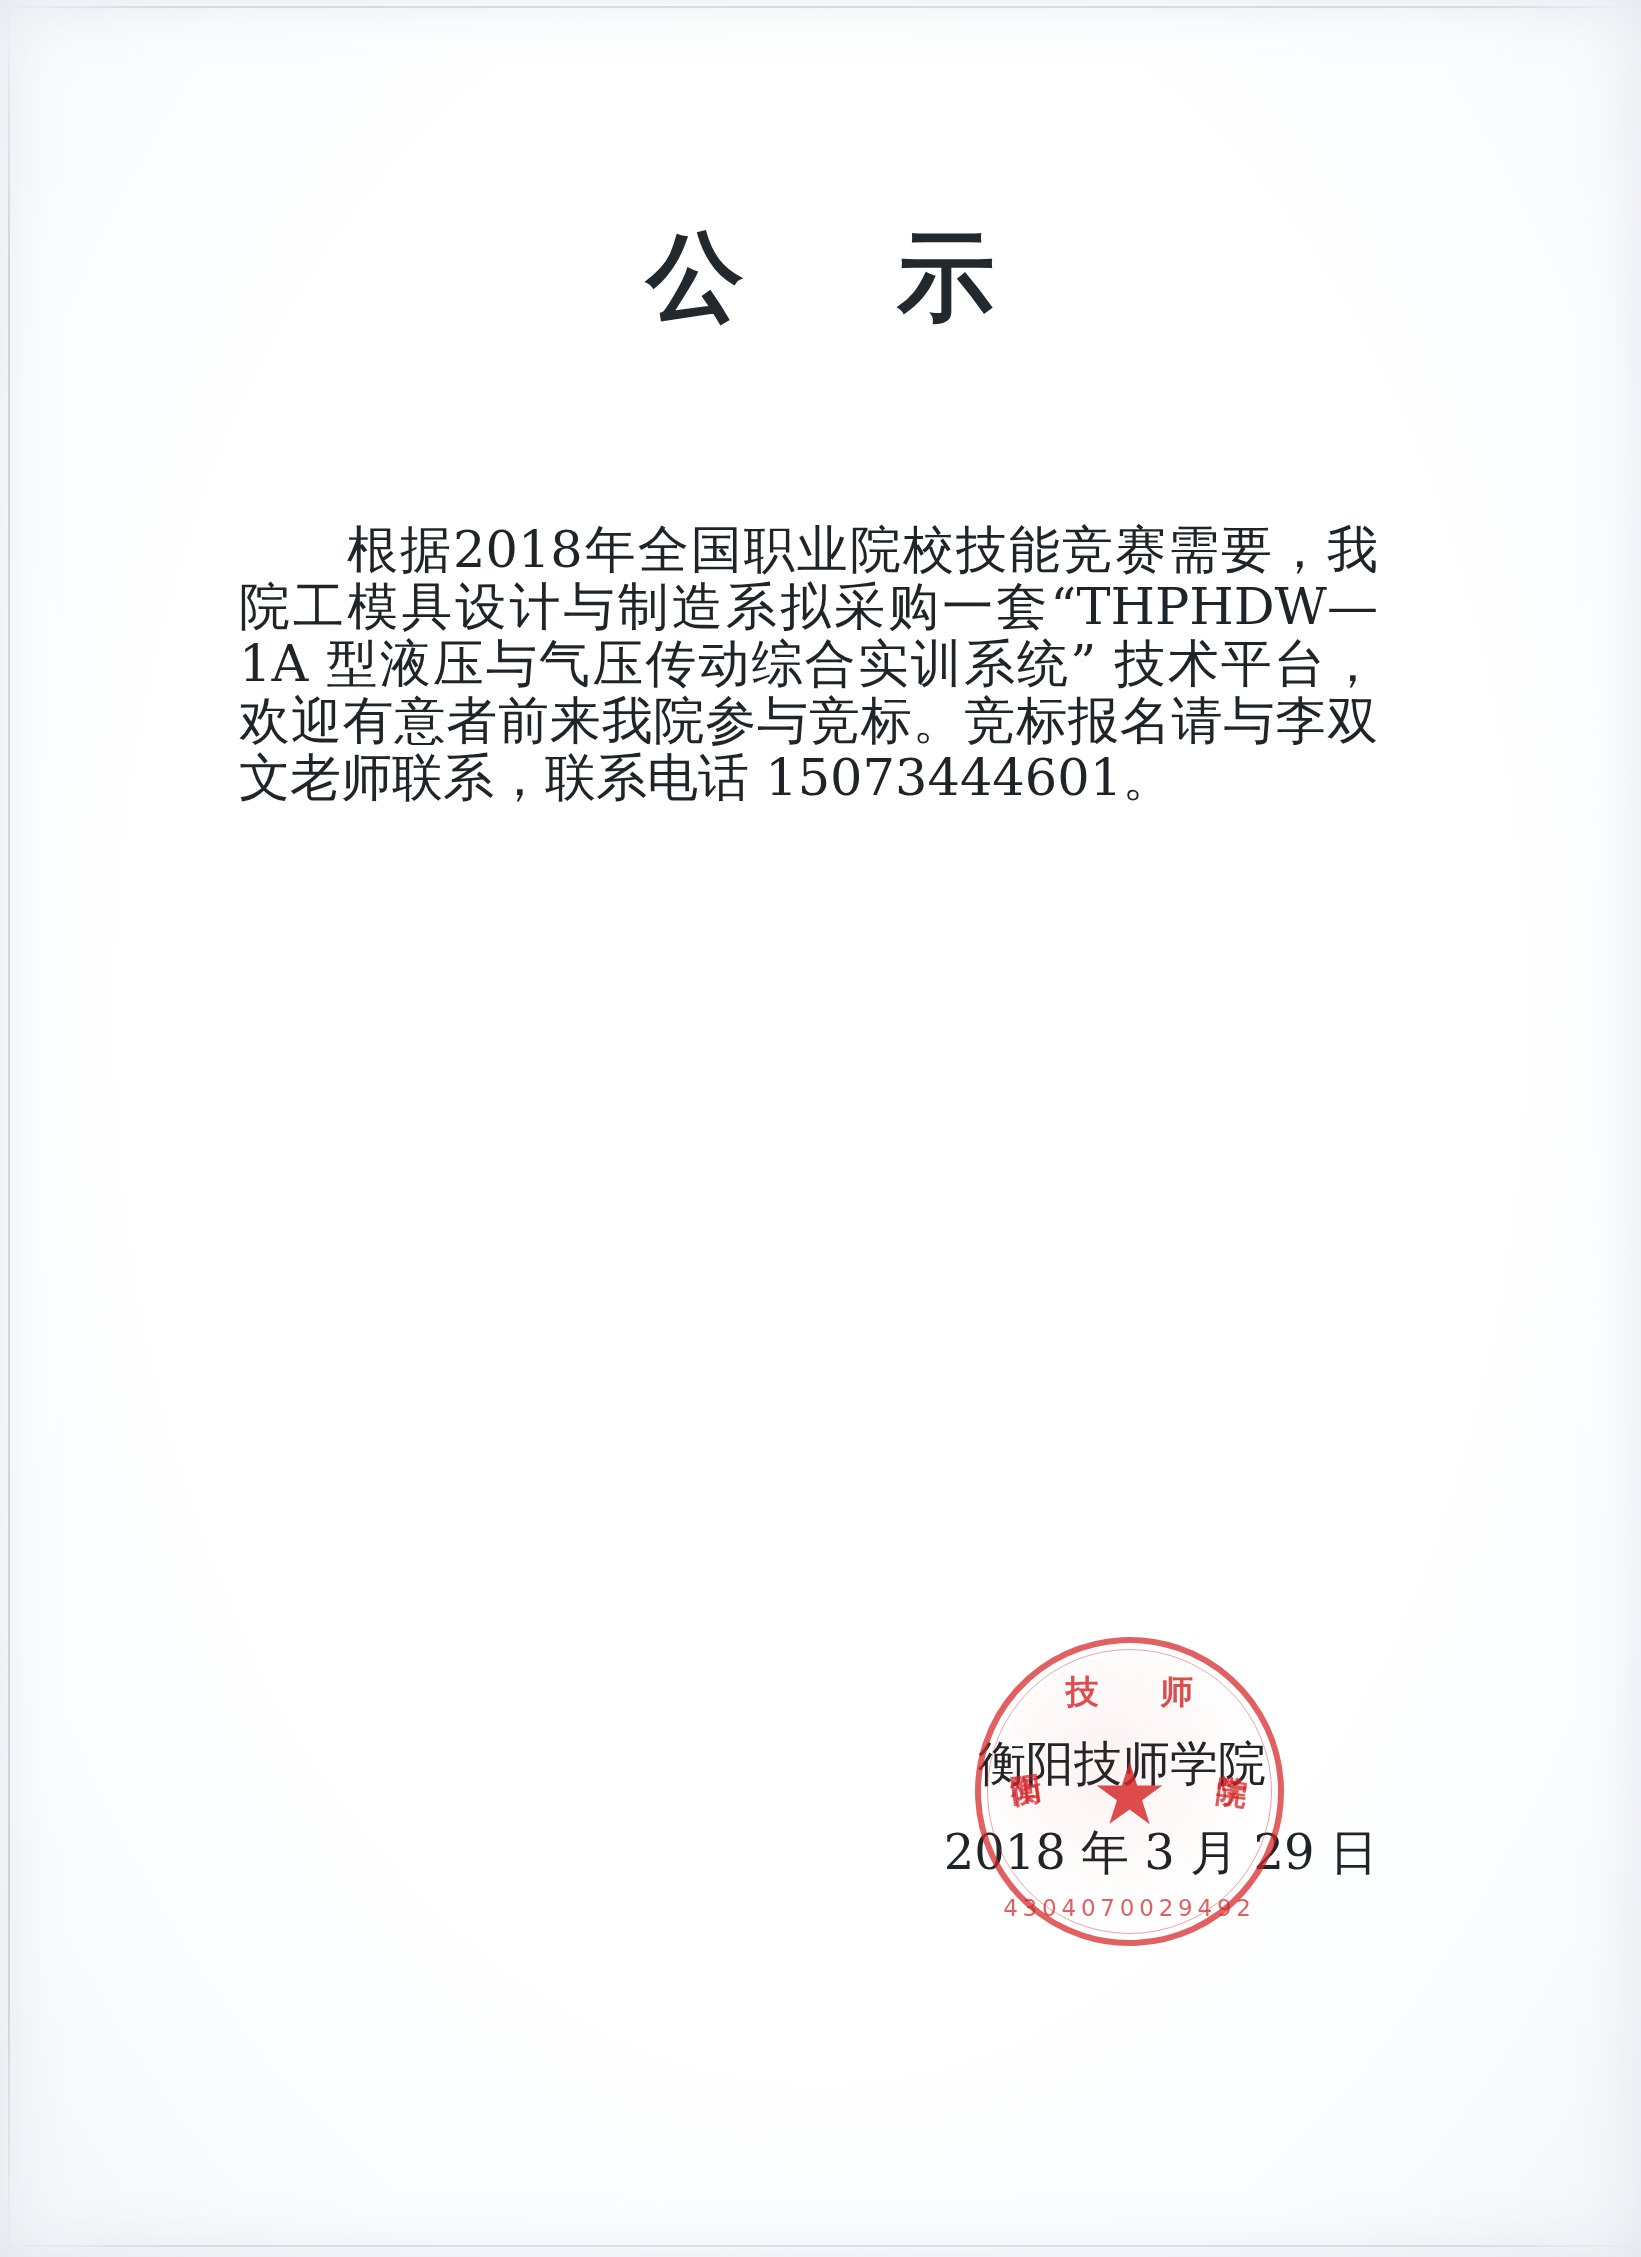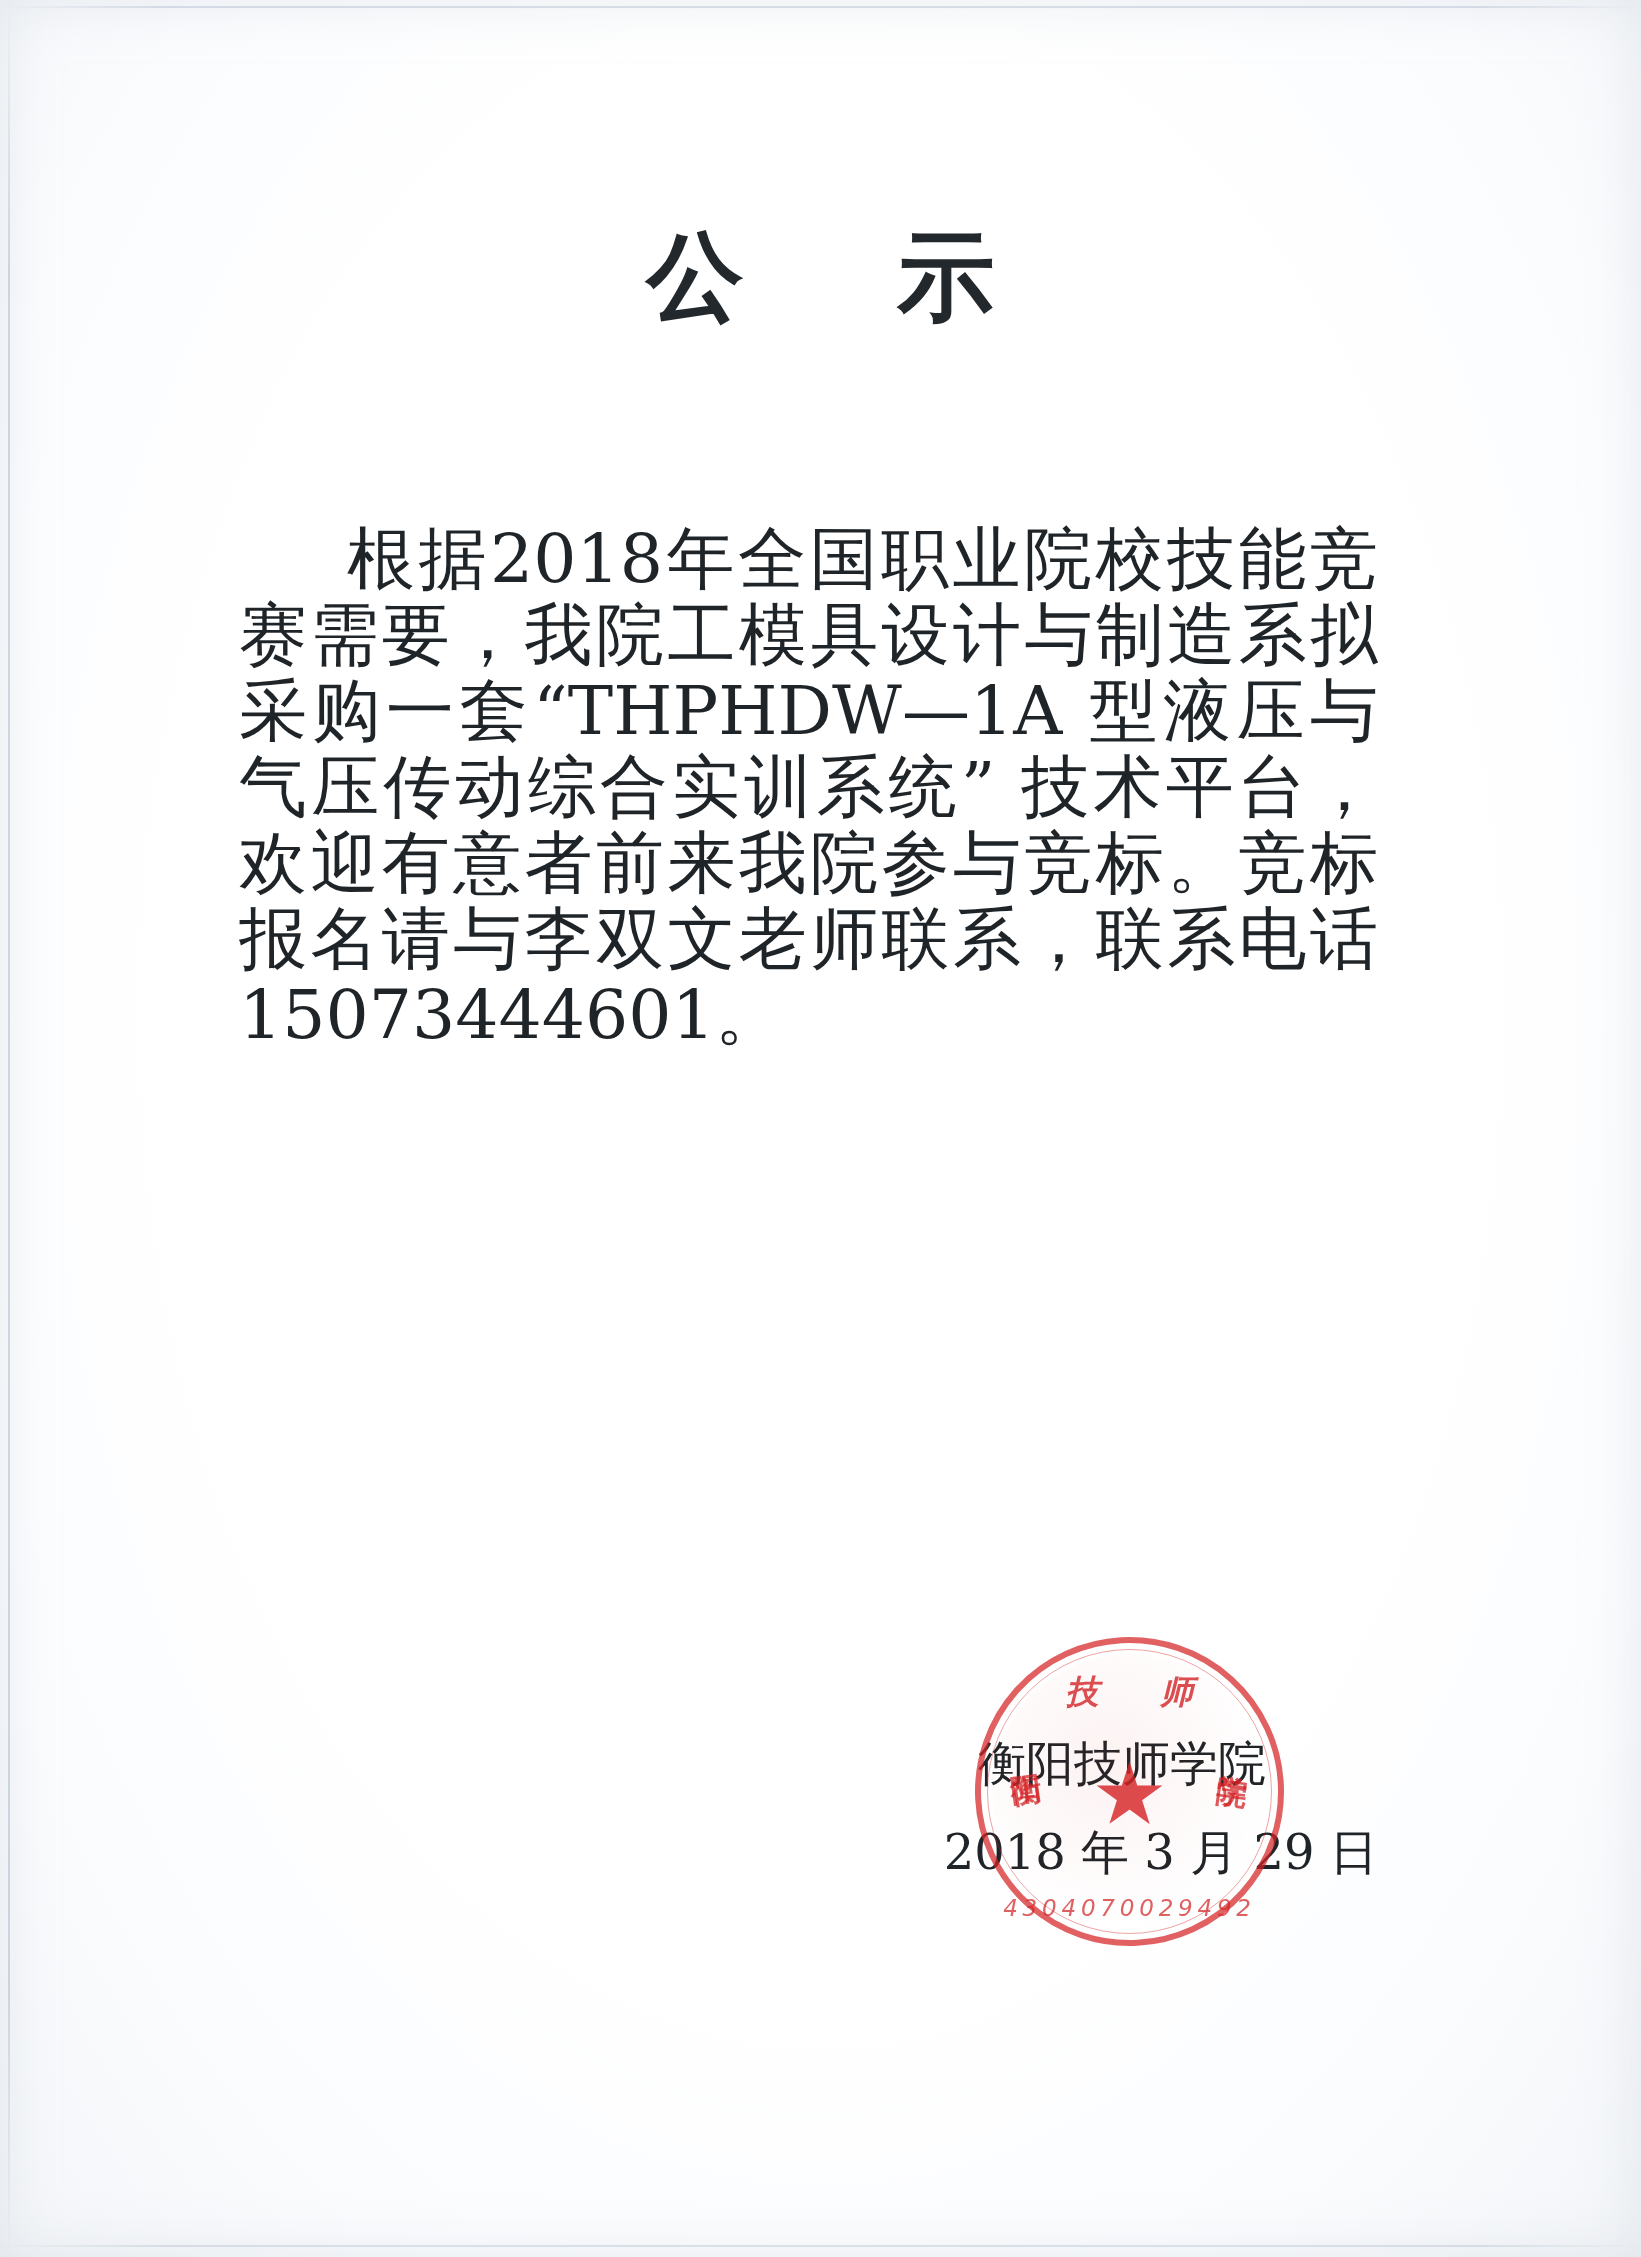--- a/index.html
+++ b/index.html
@@ -72,22 +72,22 @@
     color: #23282d;
     line-height: 1.1;
   }
 
   
   .body-block {
     position: absolute;
     left: 239px;
     top: 521px;
     width: 1139px;
-    font-size: 68px;
-    line-height: 76px;
+    font-size: 51px;
+    line-height: 57px;
     color: #1f2428;
     text-align: justify;
     text-justify: inter-ideograph;
   }
   .para {
     margin: 0 0 7.7px 0;
     text-indent: 108px;
   }
   .para.second {
     margin-top: 44px;
@@ -146,21 +146,20 @@
     font-size: 75px;
     line-height: 1;
   }
   .seal-top-text, .seal-bottom-text {
     position: absolute;
     left: 0;
     width: 309px;
     text-align: center;
     color: rgba(210, 34, 36, 0.80);
     font-family: "DejaVu Sans", "Liberation Sans", sans-serif;
-    font-style: italic;
   }
   .seal-top-text {
     top: 33px;
     font-size: 33px;
     font-weight: bold;
     letter-spacing: 25px;
     text-indent: 25px;
   }
   .seal-left-text, .seal-right-text {
     position: absolute;

